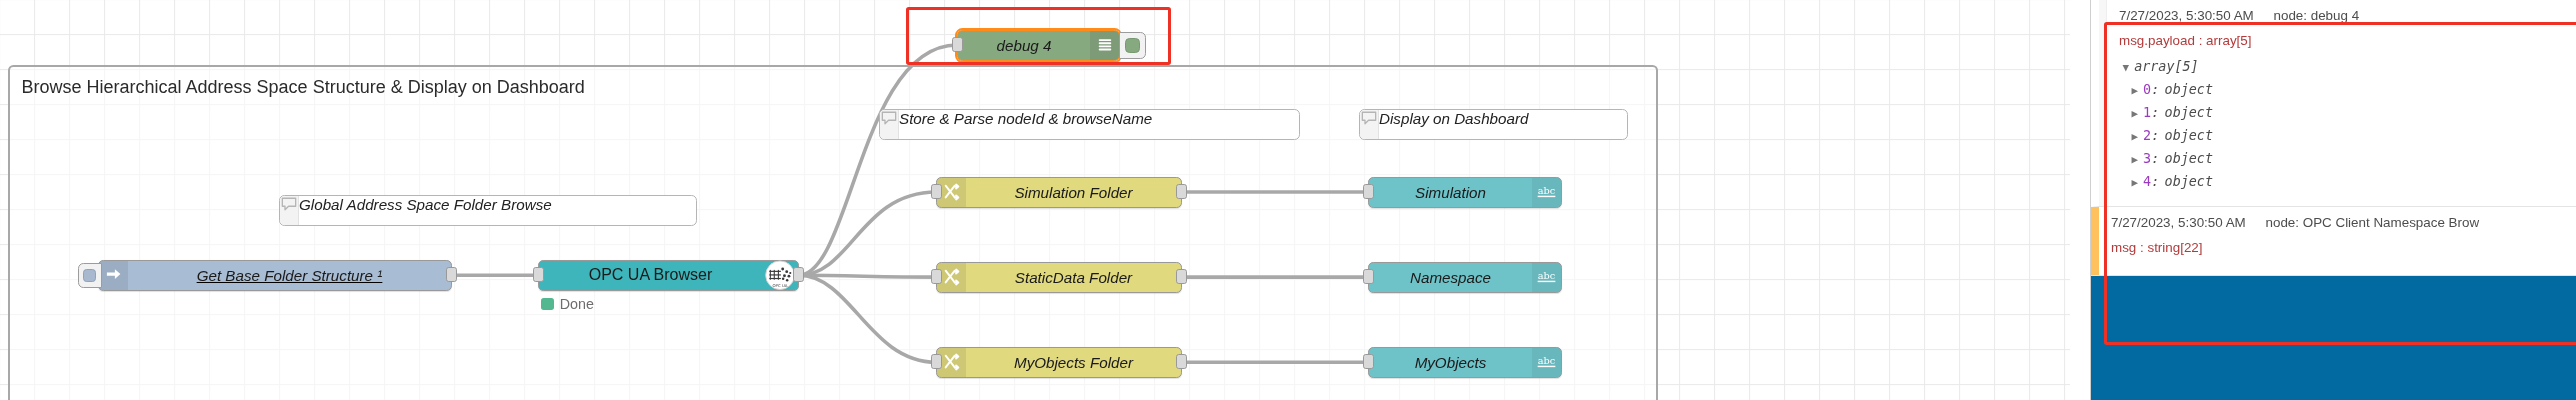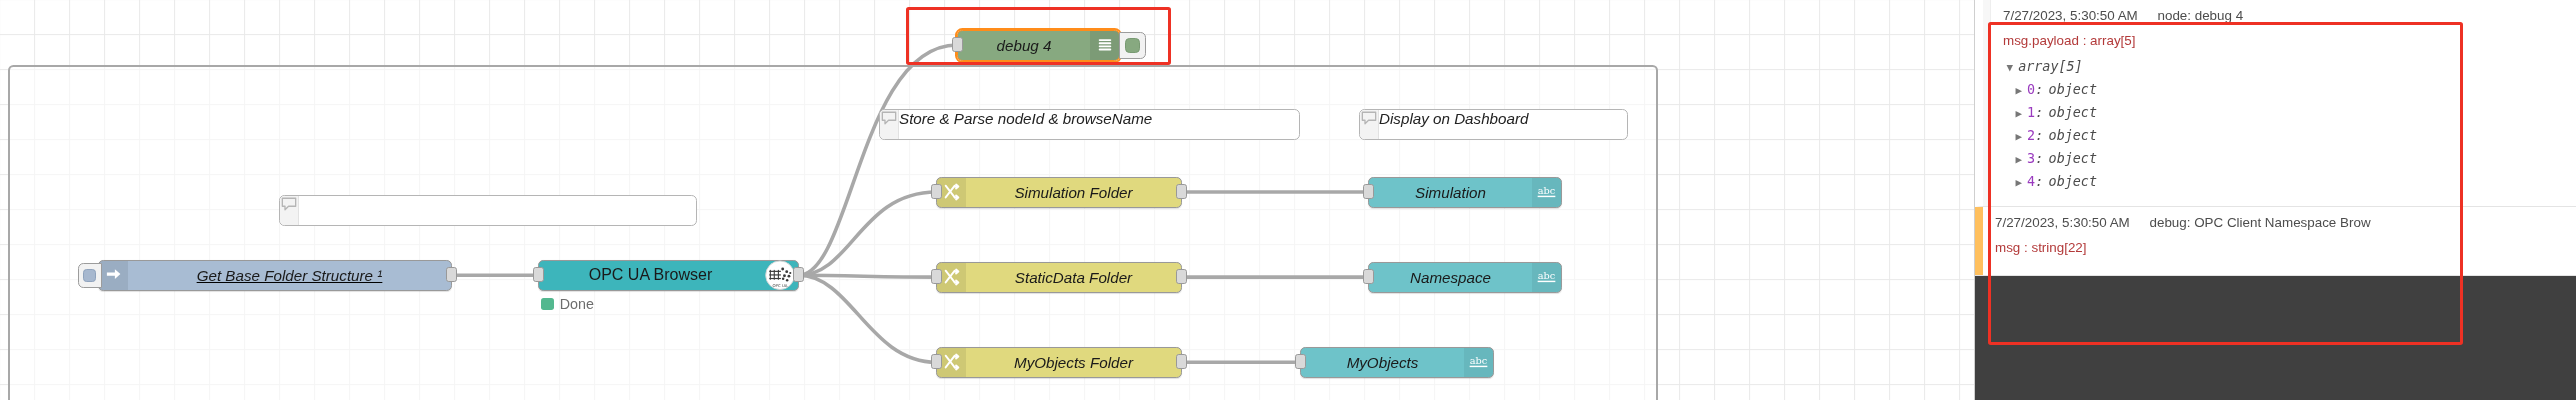--- a/index.html
+++ b/index.html
@@ -143,22 +143,22 @@
     white-space: nowrap;
   }
   .status .dot { width: 12.5px; height: 12.5px; border-radius: 2.7px; background: #53b88f; }
 
   
   .hl { position: absolute; border: 3.6px solid #ee3124; border-radius: 2.7px; pointer-events:none; z-index: 30; }
 
   
   #sidebar {
     position: absolute; right: 0; top: 0;
-    width: 602px; height: 401px;
-    background: #404040;
+    width: 486px; height: 401px;
+    background: #0369a1;
     border-left: 0.9px solid #cfcfcf;
     overflow: hidden;
   }
   .dbg-msg {
     position: relative;
     border-bottom: 0.9px solid #e4e4e4;
     padding: 8px 9px 9px 20px;
     background: #ffffff;
   }
   .dbg-msg.first { border-left: 8px solid #ffffff; }
@@ -181,20 +181,21 @@
   .colon { color:#4c4c4c; }
   .val { color:#4c4c4c; margin-left: 5.4px; }
   .scroll-col { position:absolute; left:0; top:0; width:8px; bottom:0; background:#f7f7f7; border-right:0.9px solid #eee;}
 </style>
 </head>
 <body>
 
 <div id="canvas">
 
   <div class="group-box" style="left:8px; top:65px; width:1650px; height:340px;"></div>
+  <div class="group-label" style="left:21.5px; top:77px;">Browse Hierarchical Address Space Structure &amp; Display on Dashboard</div>
 
   <svg id="wires" viewBox="0 0 2310 447" width="2070" height="401">
     <g fill="none" stroke="#a8a8a8" stroke-width="4">
 
       <path d="M 500,307 C 545,307 560,307 600,307"></path>
 
       <path d="M 891,307 C 950,307 960,50 1068,50"></path>
 
       <path d="M 891,307 C 950,307 960,214 1045,214"></path>
 
@@ -229,20 +230,21 @@
   </div>
 
   <div class="hl" style="left:906px; top:7.2px; width:265px; height:58px;"></div>
 
   <div class="comment" style="left:279px; top:195px; width:418px;">
     <span class="icon-box icon-left">
       <svg width="18" height="16" viewBox="0 0 20 18">
         <path d="M2.5 2.5 h15 v9 h-8 l-4 4 v-4 h-3 z" fill="none" stroke="#b5b5b5" stroke-width="1.5" stroke-linejoin="round"></path>
       </svg>
     </span>
+    <span class="label">Global Address Space Folder Browse</span>
   </div>
 
   <div class="comment" style="left:879px; top:109px; width:421px;">
     <span class="icon-box icon-left">
       <svg width="18" height="16" viewBox="0 0 20 18">
         <path d="M2.5 2.5 h15 v9 h-8 l-4 4 v-4 h-3 z" fill="none" stroke="#b5b5b5" stroke-width="1.5" stroke-linejoin="round"></path>
       </svg>
     </span>
     <span class="label">Store &amp; Parse nodeId &amp; browseName</span>
   </div>
@@ -363,21 +365,21 @@
     <span class="port in"></span>
     <span class="label">Namespace</span>
     <span class="icon-box icon-right" style="background:rgba(0,0,0,0.06);">
       <svg width="23" height="16" viewBox="0 0 26 18">
         <text x="13" y="11" font-size="11" fill="#ffffff" text-anchor="middle" font-family="DejaVu Serif, serif">abc</text>
         <line x1="3" y1="14" x2="23" y2="14" stroke="#ffffff" stroke-width="1.6"></line>
       </svg>
     </span>
   </div>
 
-  <div class="node" style="left:1300px; top:347px; width:194px; background:#6ec3c9;">
+  <div class="node" style="left:1368px; top:347px; width:194px; background:#6ec3c9;">
     <span class="port in"></span>
     <span class="label">MyObjects</span>
     <span class="icon-box icon-right" style="background:rgba(0,0,0,0.06);">
       <svg width="23" height="16" viewBox="0 0 26 18">
         <text x="13" y="11" font-size="11" fill="#ffffff" text-anchor="middle" font-family="DejaVu Serif, serif">abc</text>
         <line x1="3" y1="14" x2="23" y2="14" stroke="#ffffff" stroke-width="1.6"></line>
       </svg>
     </span>
   </div>
 
@@ -427,20 +429,20 @@
       <span class="idx">4</span>
       <span class="colon">:</span>
       <span class="val">object</span>
     </div>
   </div>
 
   <div class="dbg-msg" style="padding-left:20px;">
     <span class="sidebar-stripe" style="background:#ffc05e;"></span>
     <div class="dbg-head">
       <span>7/27/2023, 5:30:50 AM</span>
-      <span class="node-name">debug: OPC Client Namespace Brow</span>
+      <span class="node-name">node: OPC Client Namespace Brow</span>
     </div>
     <div class="dbg-topic">msg : string[22]</div>
   </div>
 
   <div class="hl" style="left:12.5px; top:22.4px; width:475px; height:323px;"></div>
 </div>
 
 
 </body></html>

